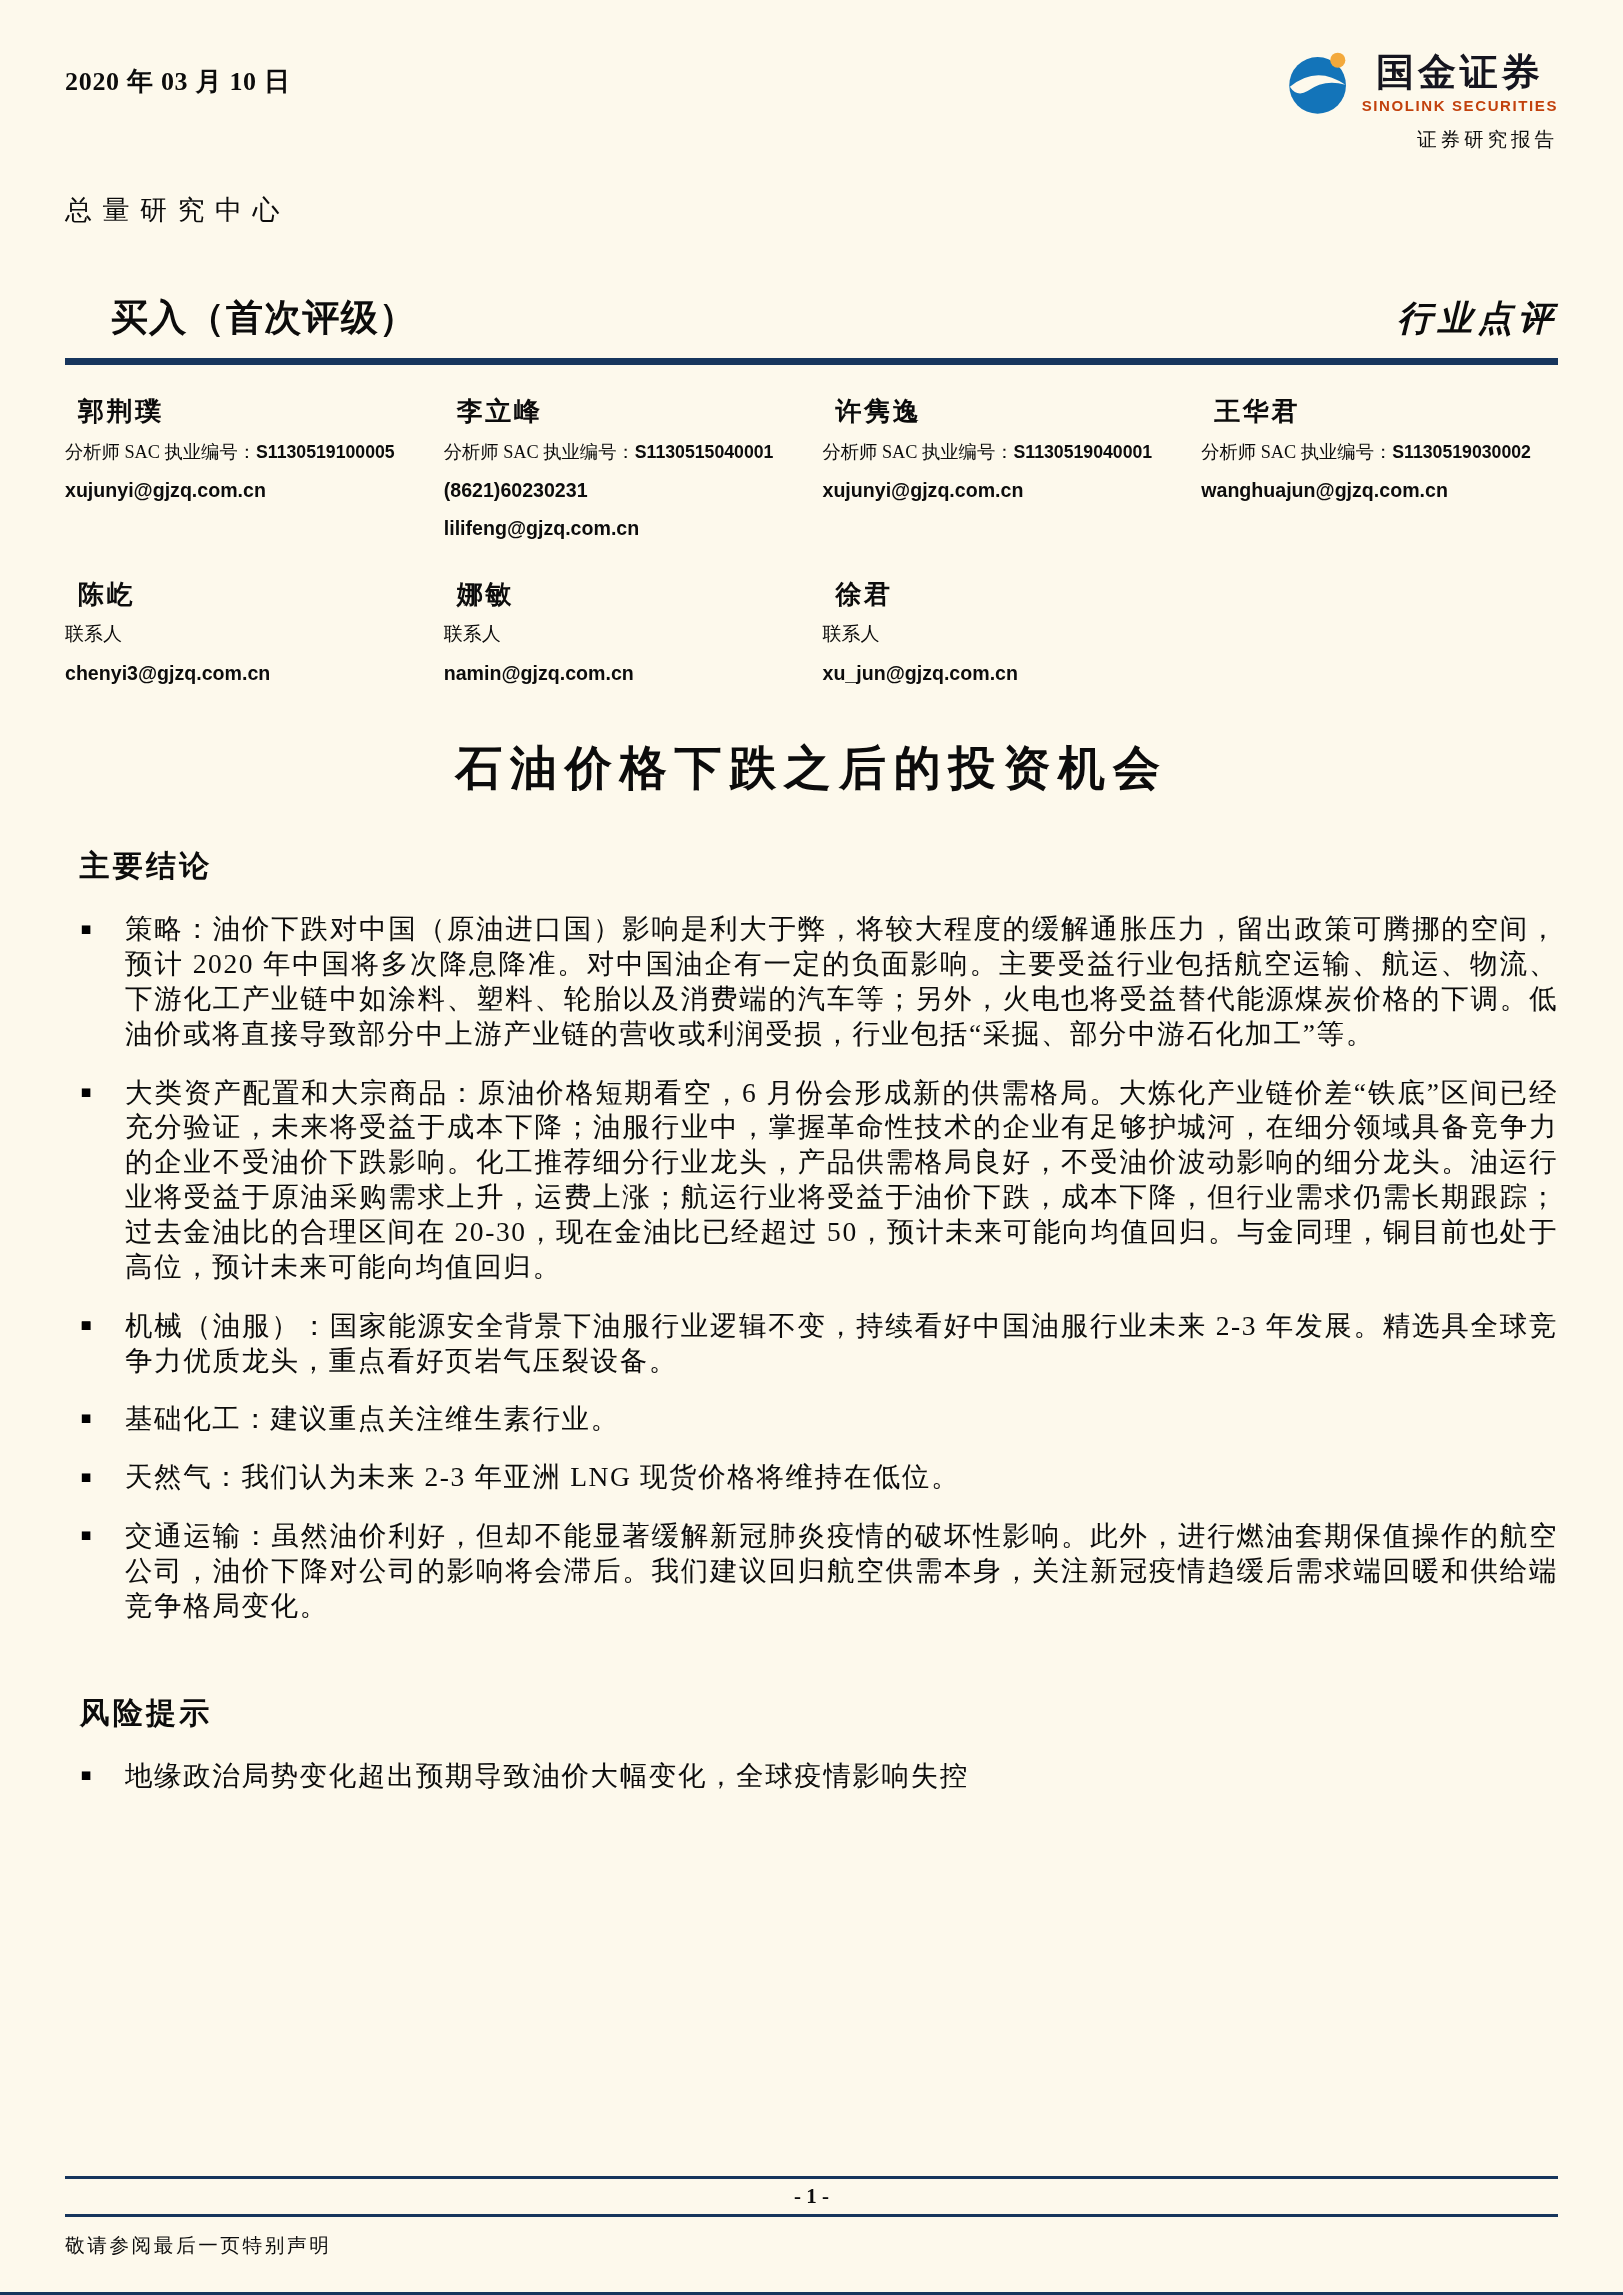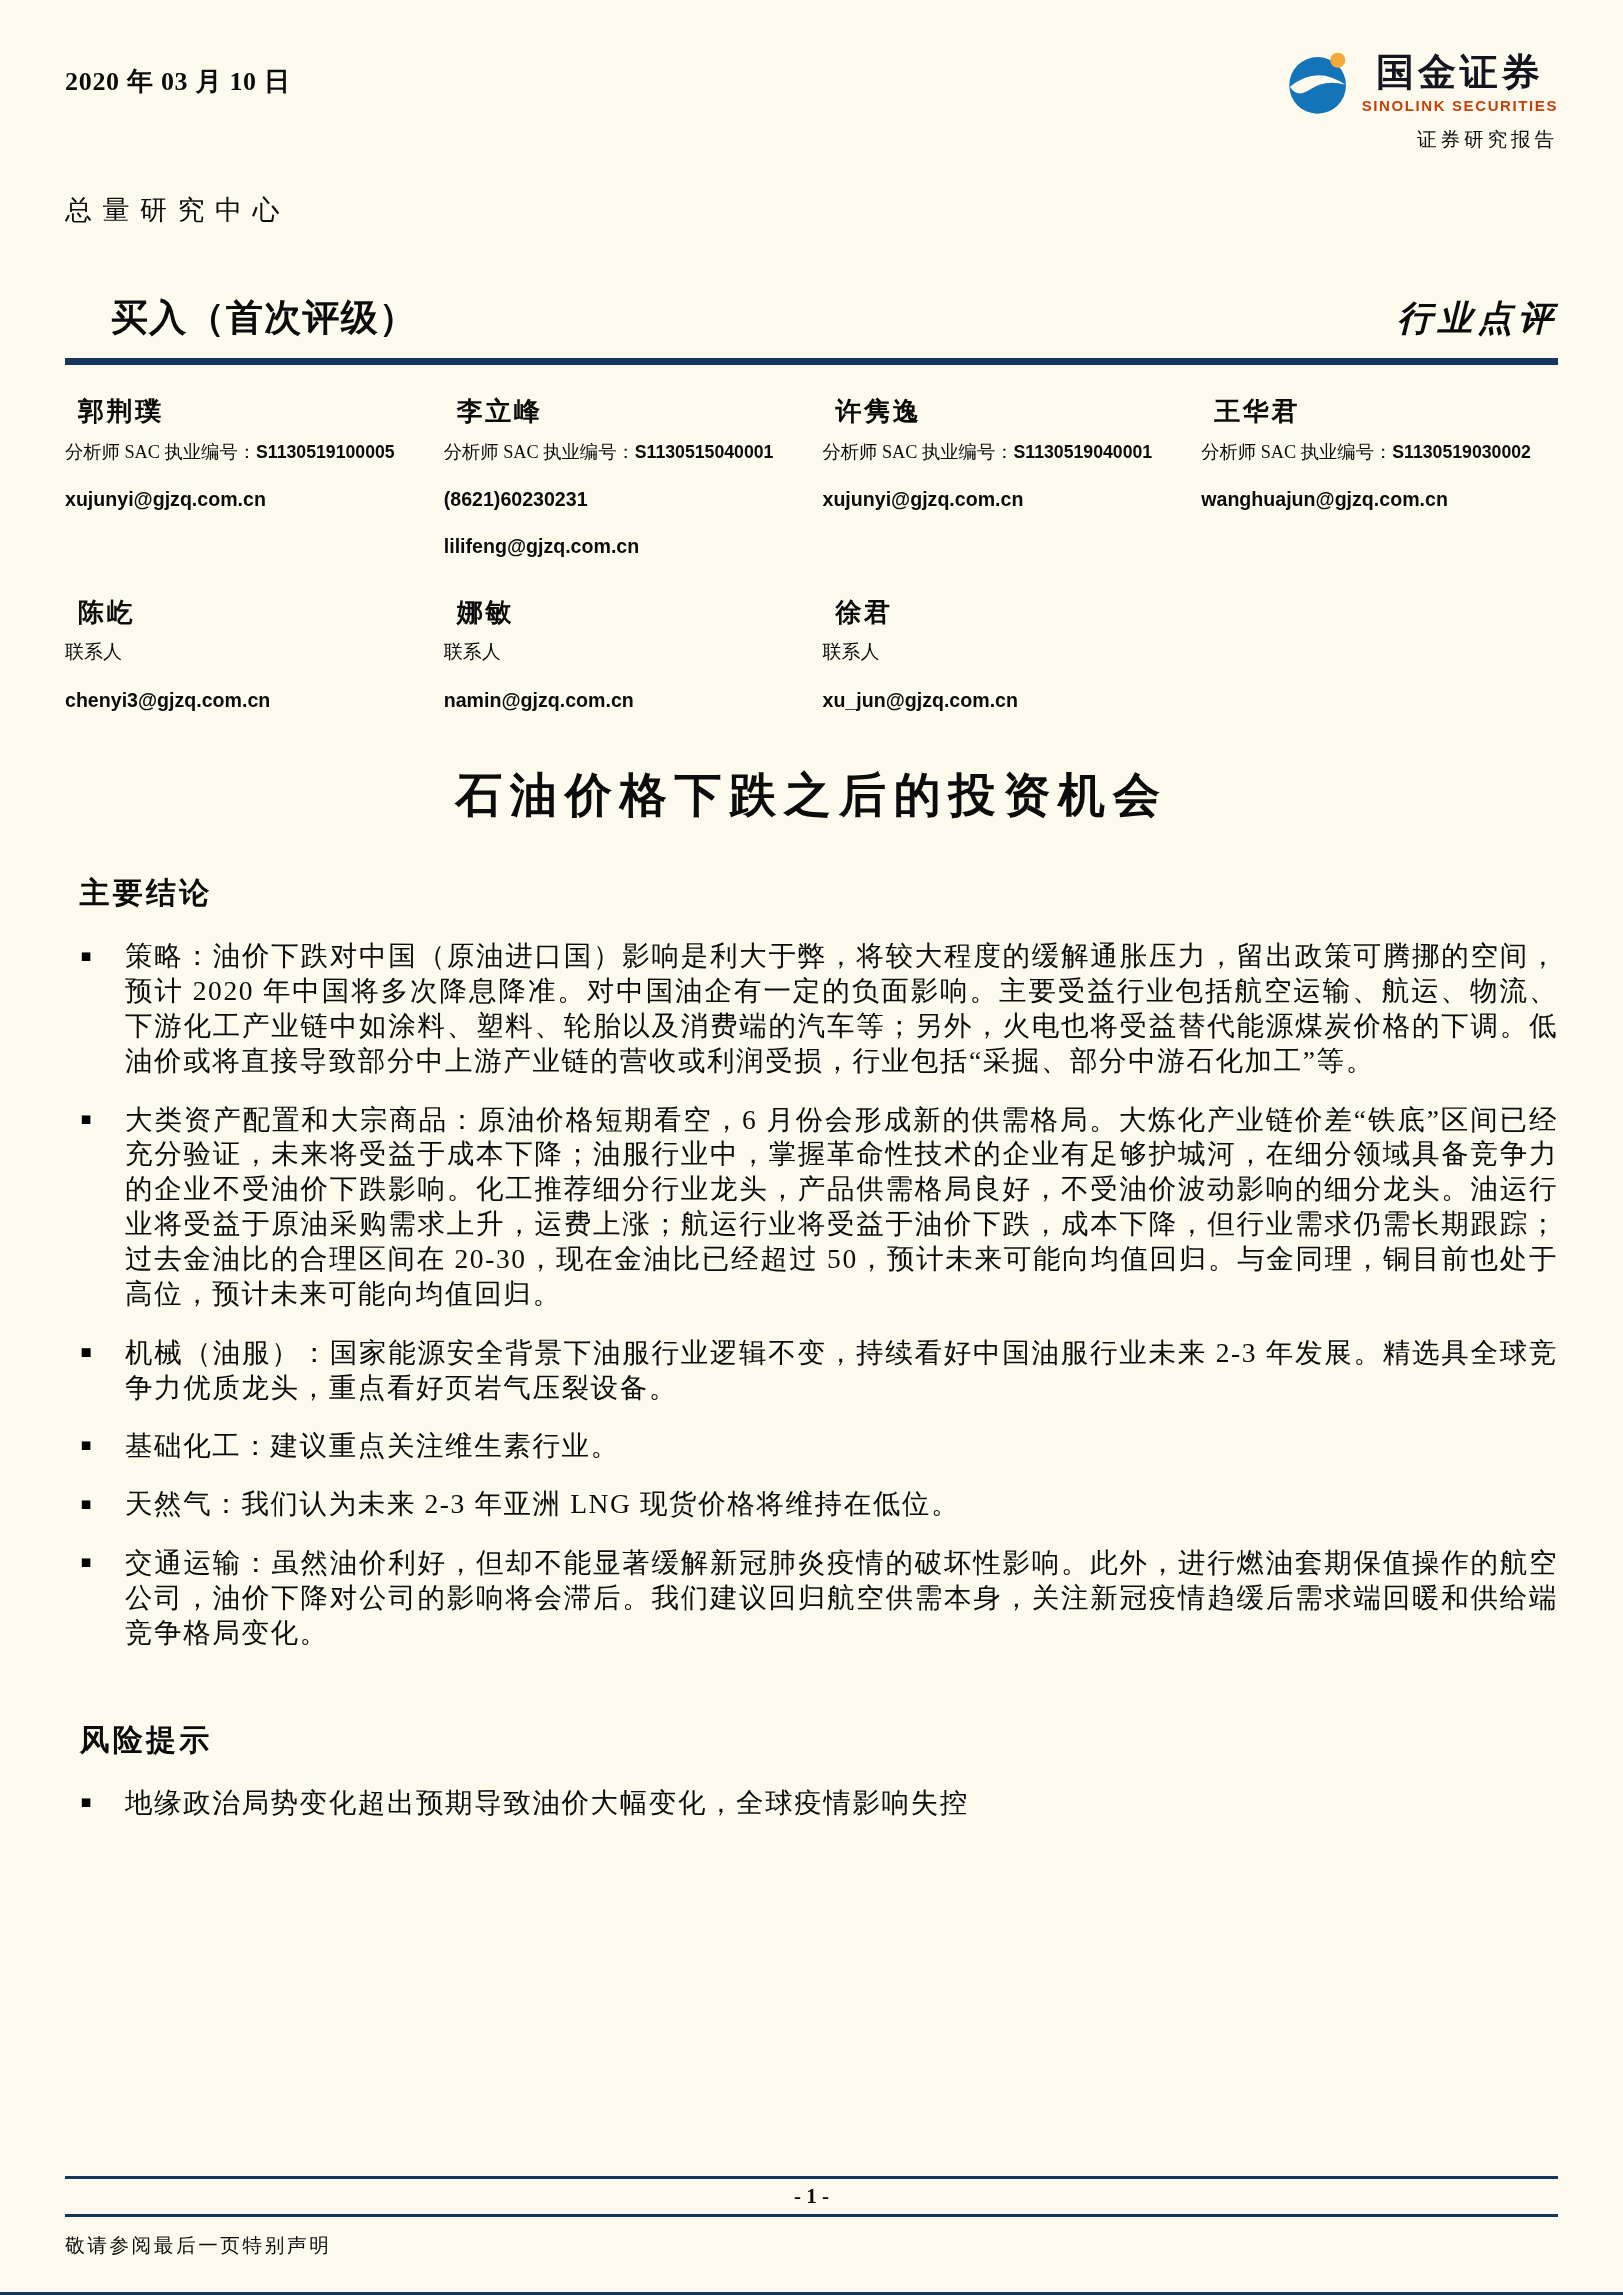--- a/index.html
+++ b/index.html
@@ -27,21 +27,21 @@
   .industry, .rating { font-size:37px; font-weight:bold;
               font-family:"Liberation Sans","DejaVu Sans",sans-serif; letter-spacing:1.3px; }
   .rating { margin-left:46px; }
   .kind { margin-left:auto; font-size:35px; font-weight:bold; font-style:italic; letter-spacing:5.2px; }
   .thickrule { height:6.5px; background:#17365d; margin-top:15.7px; }
   .analysts { display:grid; grid-template-columns:repeat(4,1fr); column-gap:22px; row-gap:37px; margin-top:29px; }
   .aname { font-size:26px; font-weight:bold; letter-spacing:2.6px;margin-left:13px; }
   .acert { font-size:18.3px; margin-top:10.5px; white-space:nowrap; }
   .acert .code { font-family:"Liberation Sans","DejaVu Sans",sans-serif; font-weight:bold; font-size:17.7px; }
   .arole { font-size:19px; margin-top:9.2px; }
-  .amail { font-size:19.6px; font-weight:bold; margin-top:24px; word-break:break-all;
+  .amail { font-size:19.6px; font-weight:bold; margin-top:15px; word-break:break-all;
            font-family:"Liberation Sans","DejaVu Sans",sans-serif; }
   .title { text-align:center; font-size:47px; font-weight:bold; letter-spacing:7.8px; margin-top:52px; }
   .sechead { font-size:30px; font-weight:bold; letter-spacing:3.3px; margin:46px 0 0 14.4px;
              font-family:"Liberation Sans","DejaVu Sans",sans-serif; }
   .blist { list-style:none; margin-top:25px; }
   .blist li { position:relative; padding-left:60px; font-size:27.5px; line-height:1.27;
               letter-spacing:1.6px; text-align:justify; margin-bottom:23.5px; }
   .sq { position:absolute; left:15.7px; top:5.2px; font-size:17.7px; color:#000; }
   .footer { margin-top:auto; }
   .frule { height:2.6px; background:#17365d; }

